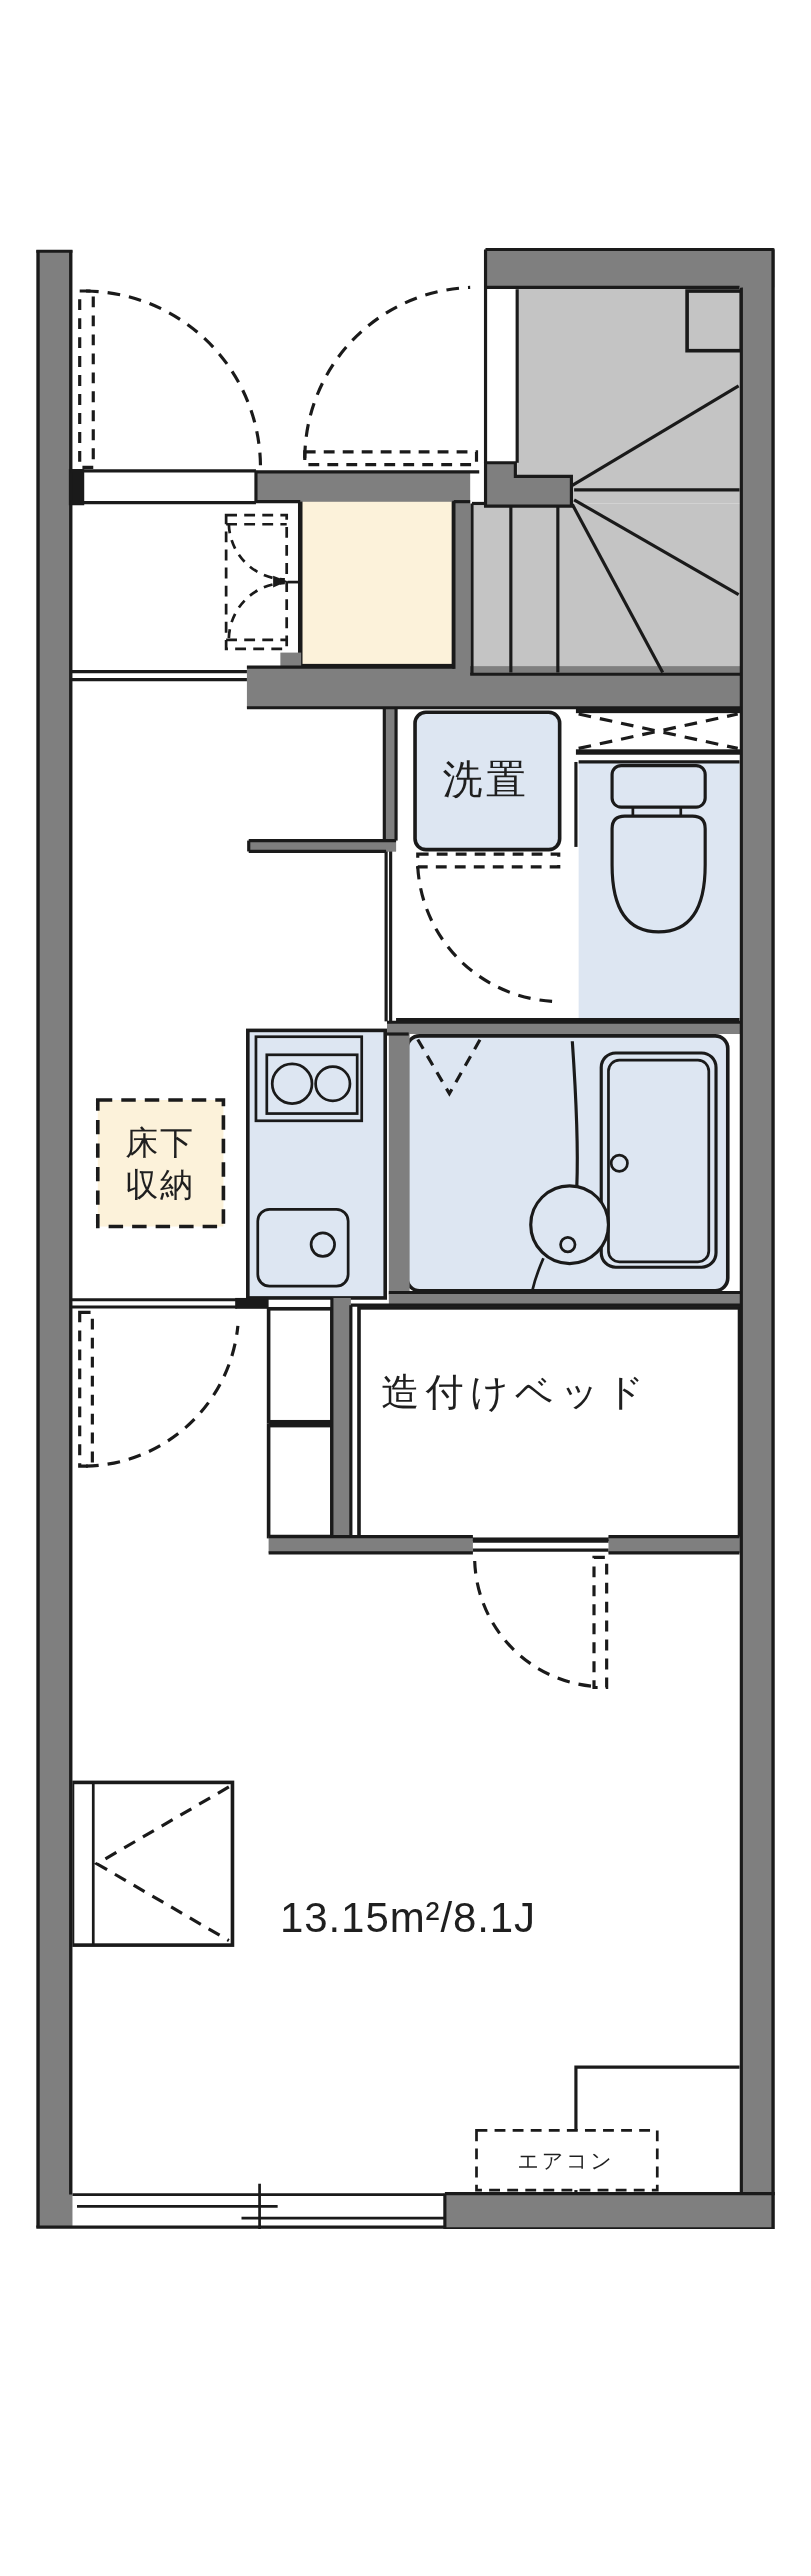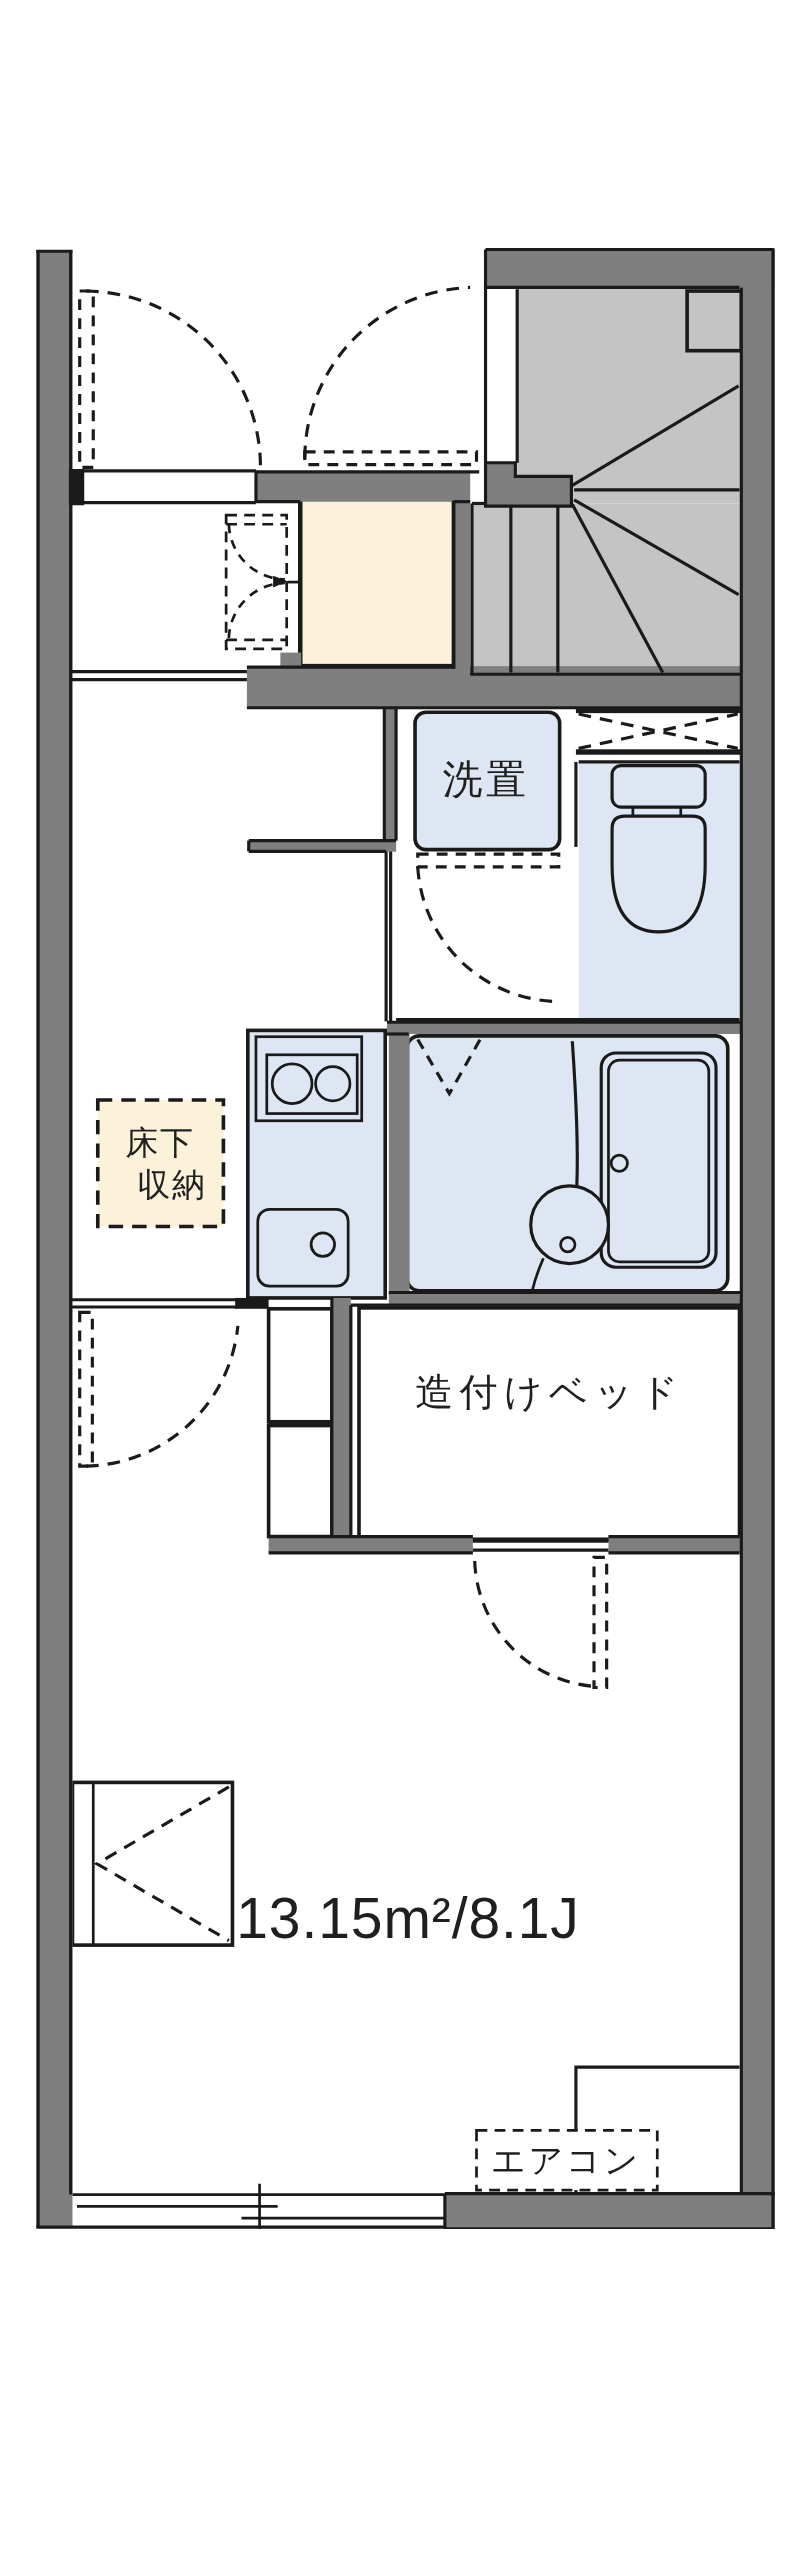--- a/index.html
+++ b/index.html
@@ -5,22 +5,22 @@
   html,body{margin:0;padding:0;background:#ffffff;}
   #stage{position:relative;width:812px;height:2229px;background:#fff;overflow:hidden;
          font-family:"Liberation Sans","DejaVu Sans",sans-serif;color:#1a1a1a;}
   #plan-svg{position:absolute;left:0;top:0;}
   .lbl{position:absolute;transform:translate(-50%,-50%);white-space:nowrap;color:#1f1f1f;}
   .lbl-laundry{font-size:40px;letter-spacing:3.6px;}
   .lbl-underfloor{font-size:33px;letter-spacing:1.8px;line-height:1.22;}
   .lbl-bed{font-size:38px;letter-spacing:6.3px;}
   .lbl-bed2{font-size:38px;letter-spacing:3.6px;}
   .lbl-room{font-size:69px;letter-spacing:11px;font-weight:500;}
-  .lbl-size{font-size:57px;letter-spacing:0.9px;}
-  .lbl-aircon{font-size:34px;letter-spacing:2.7px;}
+  .lbl-size{font-size:42px;letter-spacing:0.9px;}
+  .lbl-aircon{font-size:21px;letter-spacing:2.7px;}
 </style>
 </head>
 <body>
 
 <div id="stage">
 
 <svg id="plan-svg" width="812" height="2576" viewBox="0 0 898 2850">
 
   <rect x="0" y="0" width="898" height="2850" fill="#ffffff"></rect>
 
@@ -208,18 +208,18 @@
   <g stroke="#1a1a1a" fill="none">
     <path d="M57,2466 L57,2575 L518,2575 L518,2466" stroke-width="3"></path>
     <path d="M72,2466 L72,2562 L508,2562 L508,2466" stroke-width="2"></path>
     <path d="M64,2466 L64,2569 L513,2569 L513,2466" stroke-width="2" stroke-dasharray="10 8"></path>
     <rect x="260" y="2475" width="213" height="83" stroke-width="3" stroke-dasharray="12 9"></rect>
   </g>
 </svg>
 
   <div class="lbl lbl-laundry" style="left:486px;top:779px;">洗置</div>
   <div class="lbl lbl-underfloor" style="left:160px;top:1143px;">床下</div>
-  <div class="lbl lbl-underfloor" style="left:160px;top:1185px;margin-left:12px;">収納</div>
-  <div class="lbl lbl-bed" style="left:550px;top:1392px;">造付けベッド</div>
+  <div class="lbl lbl-underfloor" style="left:160px;top:1185px;">収納</div>
+  <div class="lbl lbl-bed" style="left:516px;top:1392px;">造付けベッド</div>
   <div class="lbl lbl-size" style="left:408px;top:1918px;">13.15m²/8.1J</div>
   <div class="lbl lbl-aircon" style="left:566px;top:2161px;">エアコン</div>
 </div>
 
 
 </body></html>

